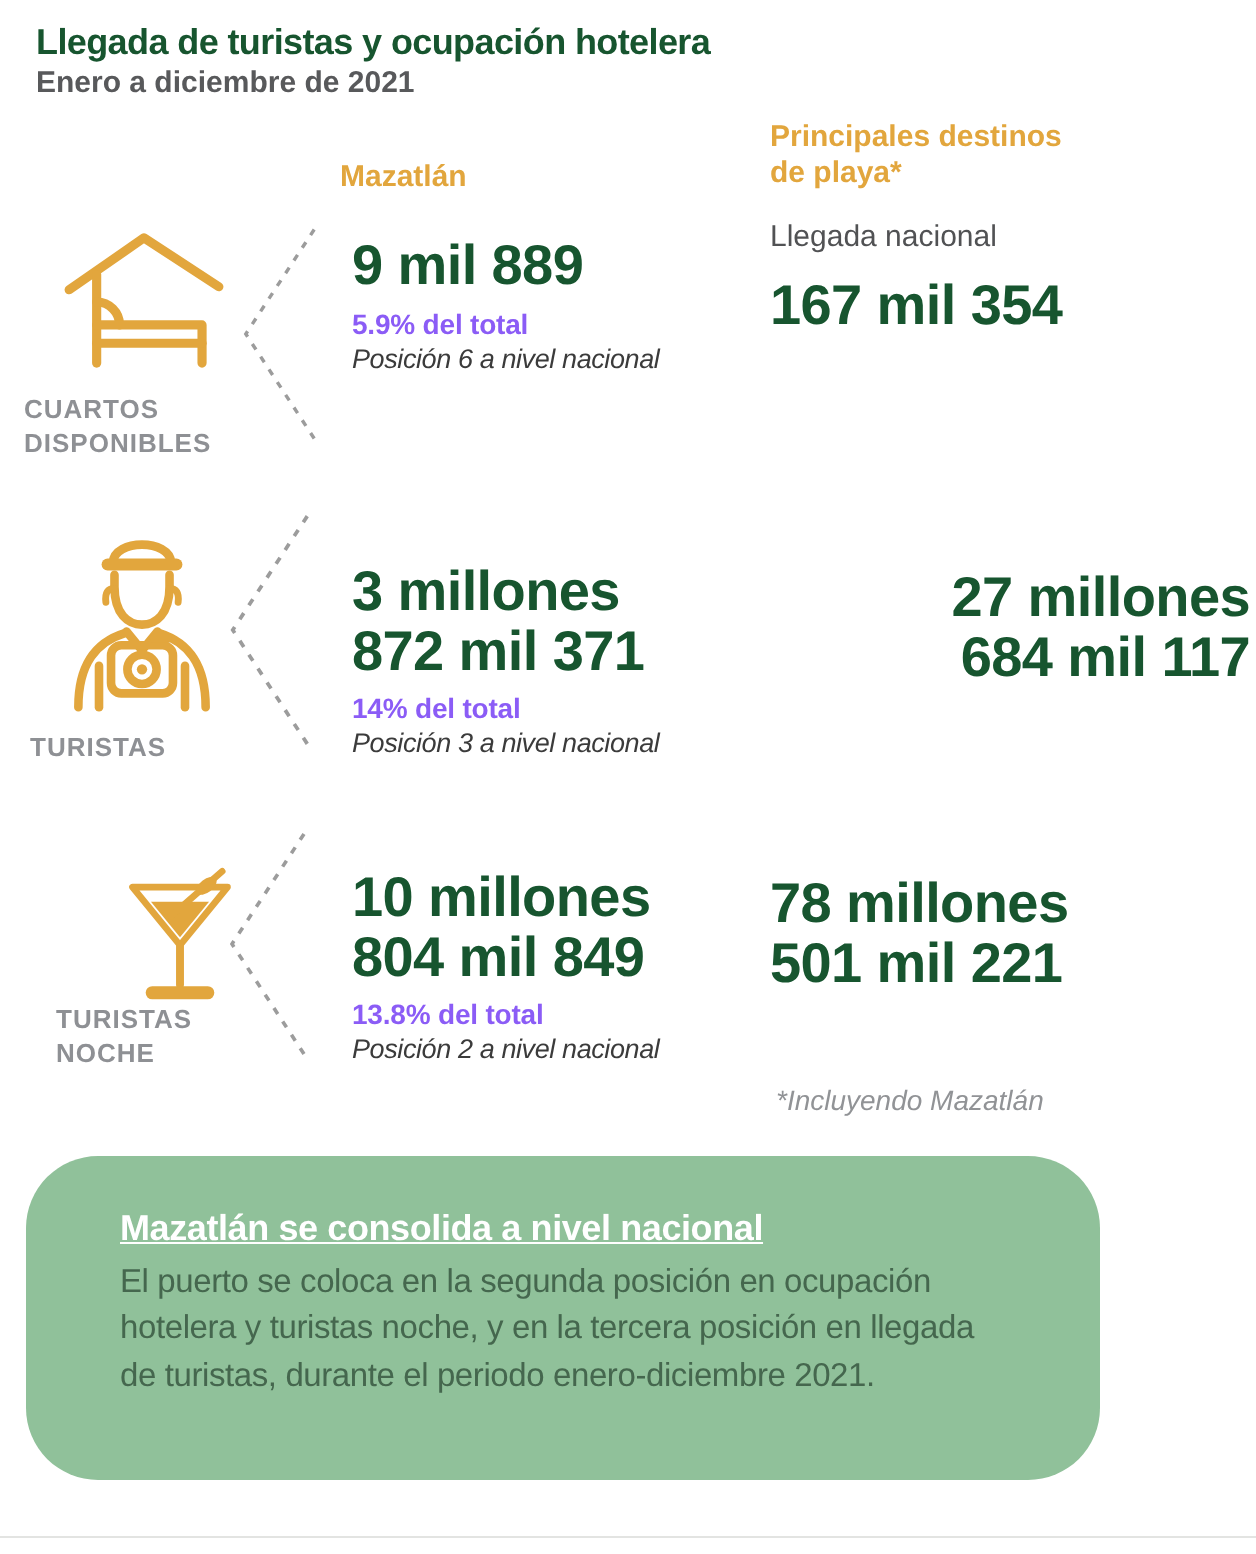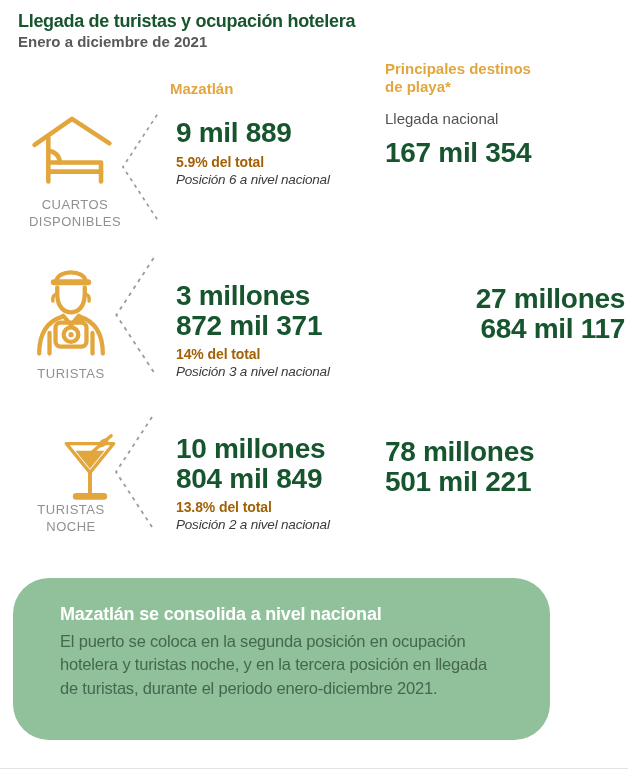--- a/index.html
+++ b/index.html
@@ -26,42 +26,42 @@
   
   .col-header-maz{position:absolute;left:170px;top:80px;width:112px;text-align:left;
     font-size:15px;font-weight:bold;color:var(--gold);}
   .col-header-nat{position:absolute;left:385px;top:60px;font-size:15px;font-weight:bold;
     color:var(--gold);line-height:1.18;white-space:pre-line;}
   .col-subheader-nat{position:absolute;left:385px;top:110px;font-size:15px;
     color:#515254;}
 
   
   .icon-box{position:absolute;}
-  .icon-label{position:absolute;text-align:center;font-size:13px;letter-spacing:0.5px;
-    color:var(--label-gray);line-height:1.3;white-space:pre-line;}
+  .icon-label{position:absolute;text-align:left;font-size:13px;letter-spacing:0.5px;
+    color:var(--label-gray);line-height:1.3;white-space:pre-line;font-weight:bold;}
 
   .chevron{position:absolute;}
 
   
   .val-group{position:absolute;left:176px;width:210px;}
   .big-number{font-size:28px;font-weight:bold;color:var(--dark-green);line-height:1.06;
     letter-spacing:-0.3px;white-space:pre-line;}
-  .share{margin-top:6px;font-size:14px;font-weight:bold;color:#a16207;letter-spacing:-0.1px;}
+  .share{margin-top:6px;font-size:14px;font-weight:bold;color:#8b5cf6;letter-spacing:-0.1px;}
   .rank{margin-top:2px;font-size:13.5px;font-style:italic;color:#3b3b3b;letter-spacing:-0.2px;}
   .nat-value{position:absolute;left:385px;width:240px;font-size:28px;font-weight:bold;
     color:var(--dark-green);line-height:1.06;letter-spacing:-0.3px;white-space:pre-line;}
 
   .footnote{position:absolute;left:388px;top:542px;font-size:14px;font-style:italic;
     color:var(--footnote-gray);}
 
   
   .callout{position:absolute;left:13px;top:578px;width:537px;height:162px;
     background:var(--callout-bg);border-radius:36px;}
   .callout-title{position:absolute;left:47px;top:26px;font-size:18px;font-weight:bold;
-    color:#ffffff;letter-spacing:-0.2px;}
+    color:#ffffff;letter-spacing:-0.2px;text-decoration:underline;}
   .callout-body{position:absolute;left:47px;top:52px;font-size:16.5px;line-height:1.42;
     color:var(--callout-text);letter-spacing:-0.2px;white-space:pre-line;}
 
   .bottom-rule{position:absolute;left:0;top:768px;width:628px;height:1px;background:#e3e4e2;}
 
   svg .stroke{fill:none;stroke:var(--gold);stroke-linecap:round;stroke-linejoin:round;}
   svg .fill{fill:var(--gold);stroke:none;}
   svg .dash{fill:none;stroke:var(--chevron-gray);stroke-width:1.8;stroke-dasharray:3.5 4.5;}
 </style>
 </head>
@@ -152,20 +152,21 @@
   </div>
   <div class="val-group" style="top:434px;">
     <div class="big-number">10 millones
 804 mil 849</div>
     <div class="share">13.8% del total</div>
     <div class="rank">Posición 2 a nivel nacional</div>
   </div>
   <div class="nat-value" style="top:437px;">78 millones
 501 mil 221</div>
 
+  <div class="footnote">*Incluyendo Mazatlán</div>
 
   <div class="callout">
     <div class="callout-title">Mazatlán se consolida a nivel nacional</div>
     <div class="callout-body">El puerto se coloca en la segunda posición en ocupación
 hotelera y turistas noche, y en la tercera posición en llegada
 de turistas, durante el periodo enero-diciembre 2021.</div>
   </div>
 
   <div class="bottom-rule"></div>
 </div>

